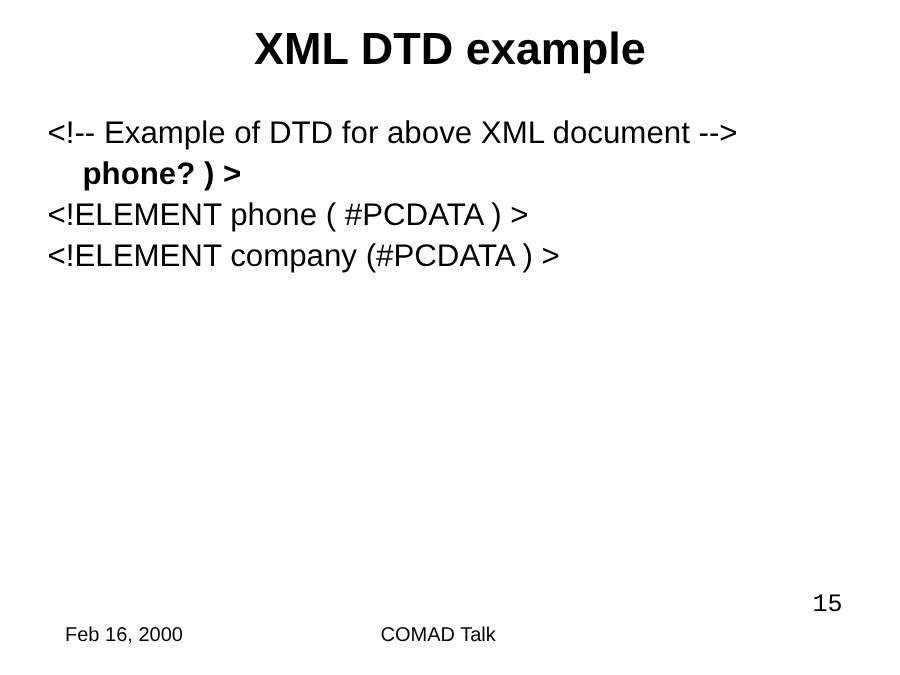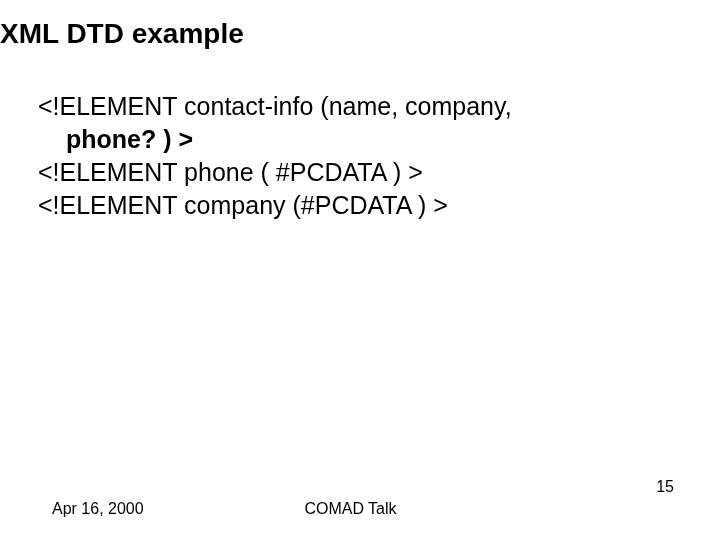--- a/index.html
+++ b/index.html
@@ -16,21 +16,22 @@
     position: relative;
     width: 720px;
     height: 540px;
     box-sizing: border-box;
   }
   .title {
     position: absolute;
     top: 18px;
     left: 0;
     width: 720px;
-    font-size: 28px;
+    text-align: center;
+    font-size: 36px;
     font-weight: bold;
   }
   .body {
     position: absolute;
     top: 90px;
     left: 38px;
     right: 38px;
     font-size: 25px;
     line-height: 1.32;
   }
@@ -49,32 +50,33 @@
     left: 0;
     width: 701px;
     text-align: center;
     bottom: 22px;
     font-size: 16px;
   }
   .pagenum {
     position: absolute;
     right: 46px;
     bottom: 44px;
-    font-size: 16px;
+    font-size: 20px;
+    font-family: Liberation Mono, monospace;
   }
 </style>
 </head>
 <body>
 
 <div class="slide">
   <div class="title">XML DTD example</div>
 
   <div class="body">
-    <div>&lt;!ELEMENT contact-info (name, company,</div>
+    <div>&lt;!-- Example of DTD for above XML document --&gt;</div>
     <div class="indent">phone? ) &gt;</div>
     <div>&lt;!ELEMENT phone ( #PCDATA ) &gt;</div>
     <div>&lt;!ELEMENT company  (#PCDATA ) &gt;</div>
   </div>
 
   <div class="pagenum">15</div>
-  <div class="footer-date">Apr 16, 2000</div>
+  <div class="footer-date">Feb 16, 2000</div>
   <div class="footer-center">COMAD Talk</div>
 </div>
 
 </body></html>

